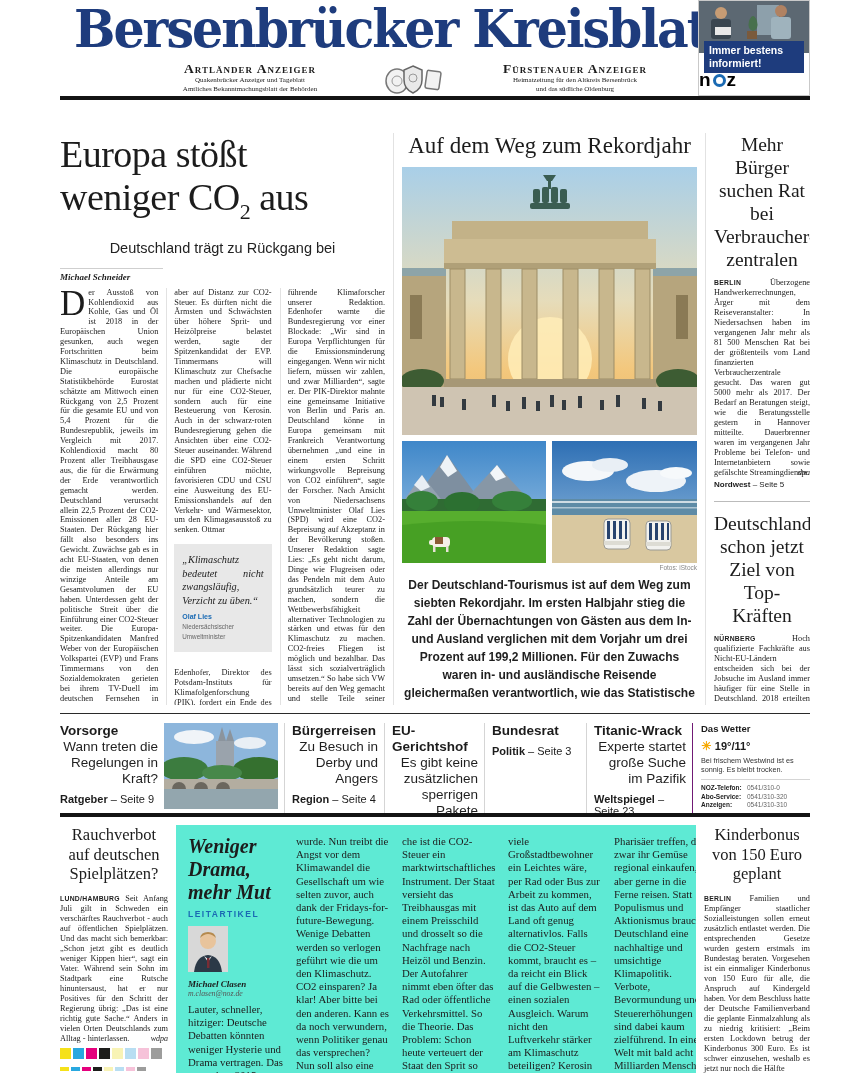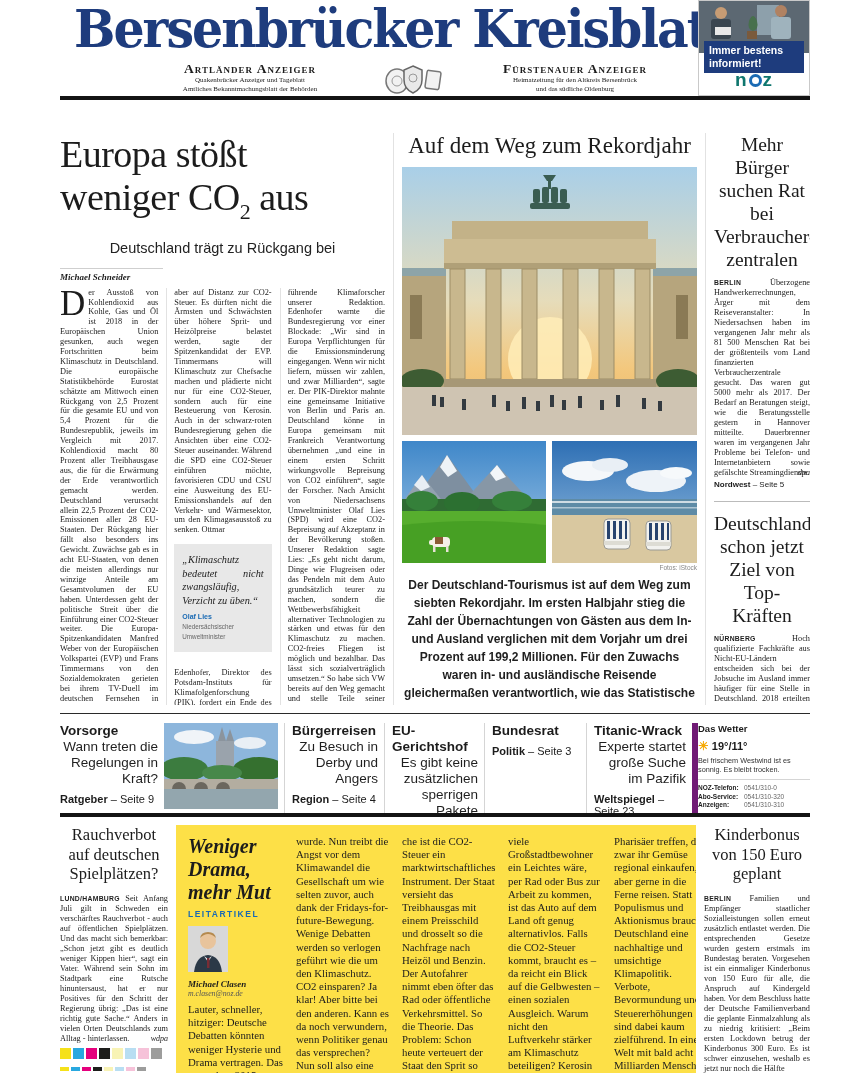--- a/index.html
+++ b/index.html
@@ -18,23 +18,23 @@
   .edition .ed-title { font-variant:small-caps; font-weight:bold; font-size:13.5px;
                        letter-spacing:1px; line-height:15px; }
   .edition .ed-sub { font-size:7px; line-height:8.5px; color:#222; }
   .crest { margin-top:2px; }
   .ad-box { position:absolute; right:0; top:0; width:112px; height:96px;
             border:1px solid #c9c9c9; background:#fff; overflow:hidden; }
   .ad-photo { display:block; }
   .ad-slogan { position:absolute; left:5px; right:5px; top:40px; background:#1e3c7d;
                color:#fff; font-family:"Liberation Sans", sans-serif; font-weight:bold;
                font-size:10.5px; line-height:13px; padding:3px 5px; }
-  .noz-logo { position:absolute; bottom:4px; left:0; right:0; text-align:center;
+  .noz-logo { position:absolute; bottom:4px; left:0; right:0; text-align:left;
               font-family:"Liberation Sans", sans-serif; font-weight:bold;
-              font-size:19px; color:#0f766e; letter-spacing:1px; }
+              font-size:19px; color:#000000; letter-spacing:1px; }
   .noz-o { display:inline-block; width:13px; height:13px; border:3.5px solid #1a6ab3;
            border-radius:50%; vertical-align:-1px; margin:0 1px; }
 
   
   .main-grid { display:grid; grid-template-columns:325px 304px 105px; column-gap:8px;
                margin-top:33px; height:572px; overflow:hidden; }
 
   
   .lead-headline { font-size:38px; line-height:43px; 
                    font-weight:normal; letter-spacing:-0.5px; }
@@ -88,21 +88,21 @@
                   display:grid; grid-template-columns:98px 114px 94px 94px 96px 100px 1fr;
                   column-gap:6px; height:100px; overflow:hidden;
                   font-family:"Liberation Sans", sans-serif; }
   .teaser .t-kicker { font-weight:bold; font-size:13.5px; line-height:16px; }
   .teaser .t-text { font-size:13.5px; line-height:16px; color:#1f1f1f;text-align:right; }
   .teaser .t-ref { font-size:11px; margin-top:6px; }
   .teaser.ruled { border-left:1px solid #d5d5d5; padding-left:7px; }
   .teaser-photo { position:relative; }
 
   
-  .weather { border-left:6px solid #701a75; }
+  .weather { border-left:1px solid #701a75; padding-left:8px; }
   .w-title { font-weight:bold; font-size:9.5px; }
   .w-temp-row { margin-top:5px; font-weight:bold; font-size:11px; }
   .sun { color:#f6a800; font-size:12px; margin-right:3px; }
   .w-desc { font-size:7.3px; line-height:9px; color:#333; margin-top:3px; }
   .w-contacts { border-top:1px solid #d5d5d5; margin-top:5px; padding-top:4px; }
   .w-row { display:flex; font-size:6.5px; line-height:8.5px; }
   .w-row b { width:46px; }
   .w-row span { color:#666; }
 
   .thick-rule { height:4px; background:#141414; margin-top:0; }
@@ -112,21 +112,21 @@
                  margin-top:8px; height:248px; overflow:hidden; }
   .b-headline { font-size:16.5px; line-height:19.5px; text-align:center;
                 font-weight:normal; margin-bottom:10px; }
   .b-body { font-size:8.3px; line-height:10px; text-align:justify; }
   .bottom-left { display:flex; flex-direction:column; }
   .color-bars { margin-top:auto; display:flex; gap:2px; padding-bottom:3px; }
   .color-bars .cb { width:11px; height:11px; }
   .color-bars.mini .cb { width:9px; height:4px; }
 
   
-  .editorial { background:#fde047; padding:10px 12px; display:grid;
+  .editorial { background:#5eead4; padding:10px 12px; display:grid;
                grid-template-columns:96px 94px 94px 94px 94px; column-gap:12px;
                overflow:hidden; }
   .ed-headline { font-style:italic; font-size:20px; line-height:23px; }
   .ed-label { font-family:"Liberation Sans", sans-serif; font-weight:bold;
               font-size:8.5px; letter-spacing:1.5px; color:#1a6ab3; margin-top:5px; }
   .ed-author-photo { margin-top:7px; }
   .ed-author { font-weight:bold; font-style:italic; font-size:9px; margin-top:3px; }
   .ed-email { font-style:italic; font-size:7.8px; color:#555; }
   .ed-body { font-size:10.8px; line-height:13.2px; }
   .ed-col1-body { margin-top:5px; }

